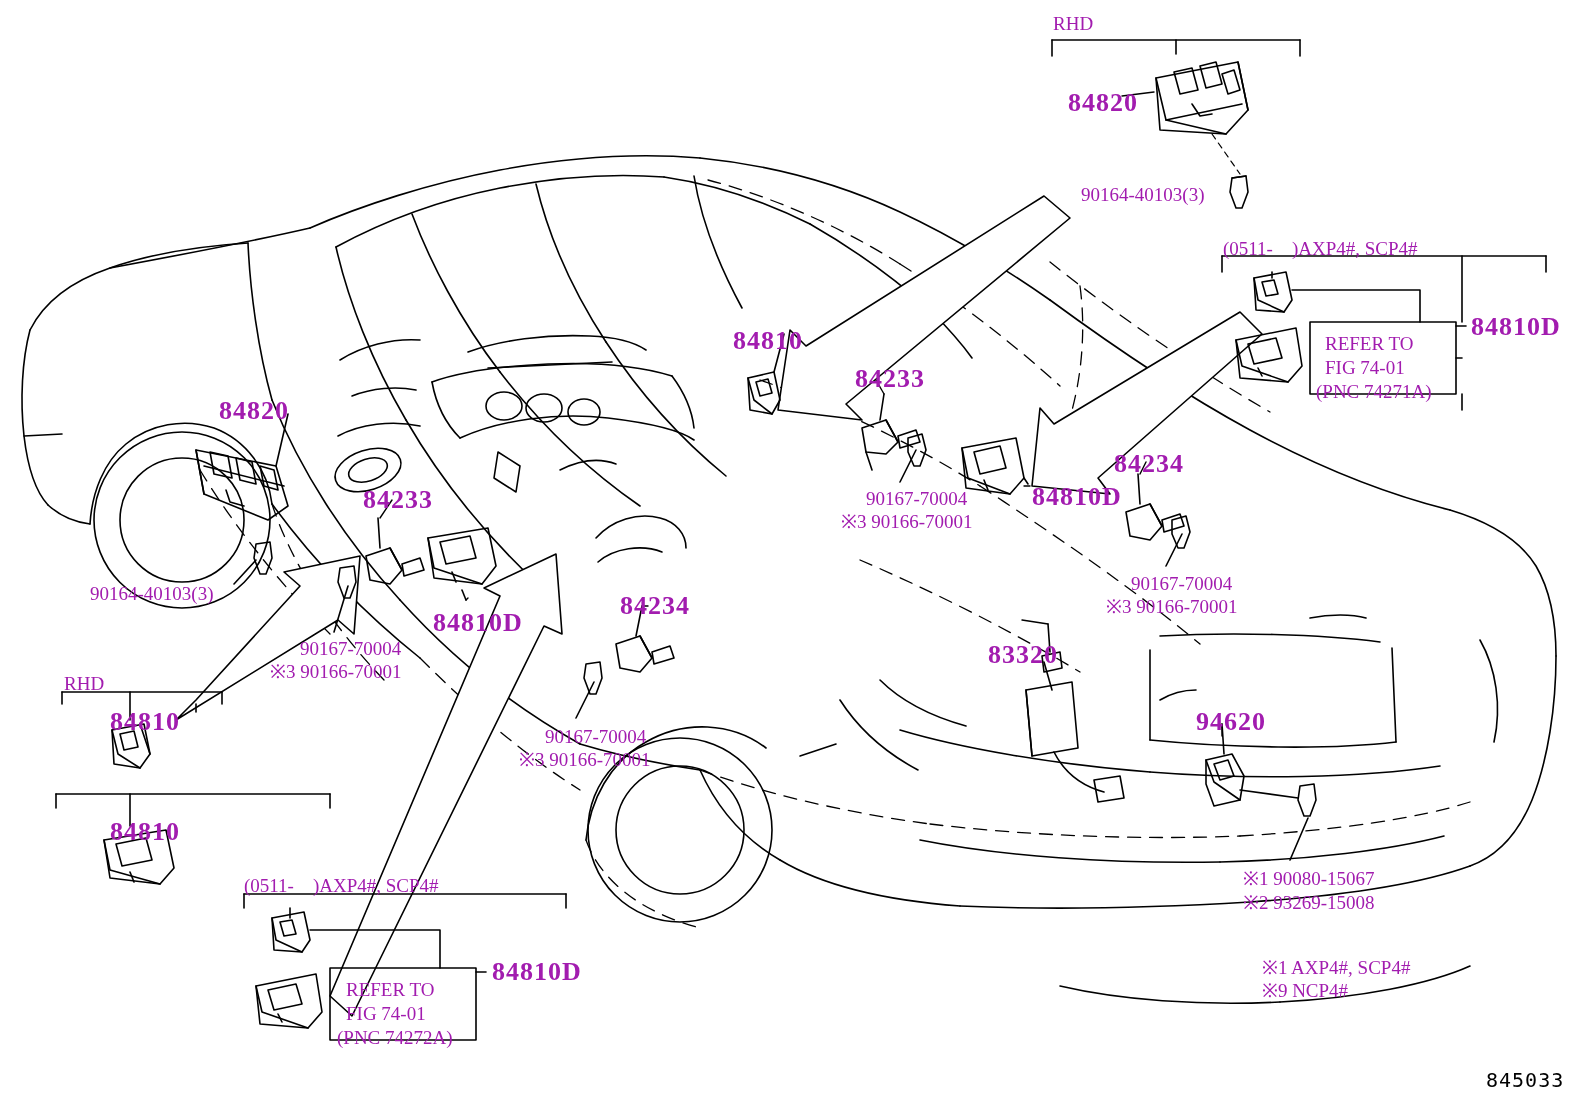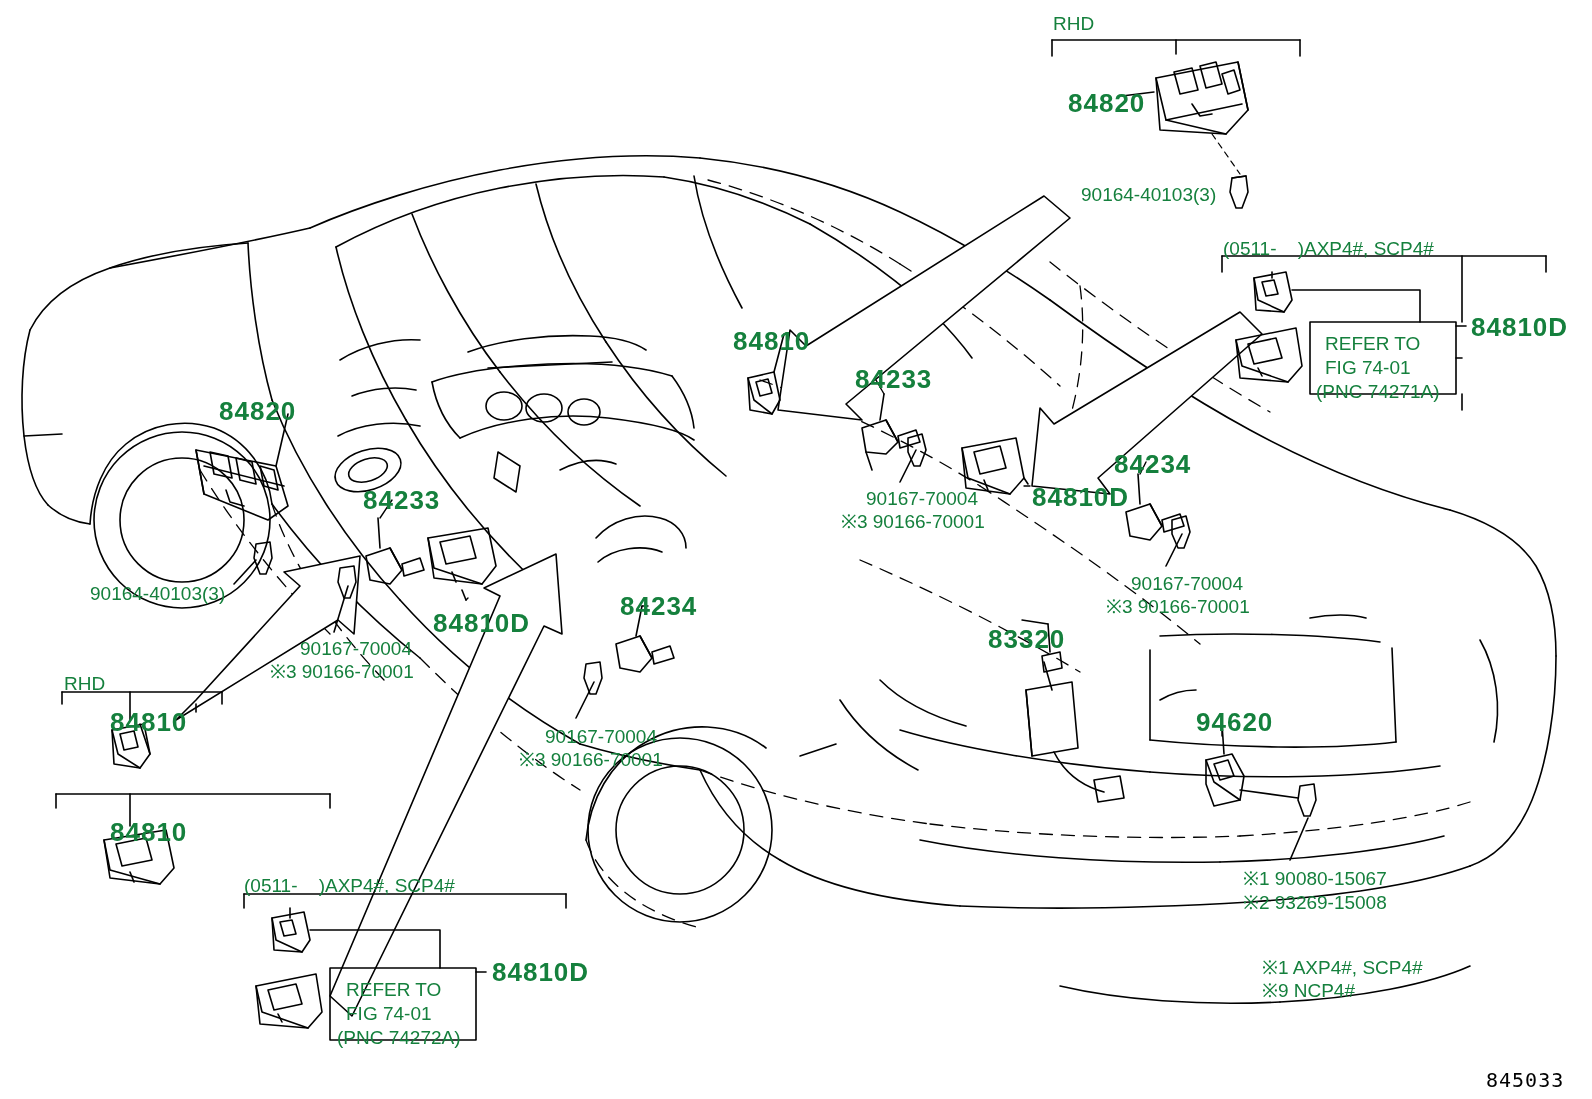--- a/index.html
+++ b/index.html
@@ -17,25 +17,25 @@
     overflow: hidden;
   }
   #artwork {
     position: absolute;
     left: 0; top: 0;
     width: 1592px;
     height: 1099px;
   }
   .lbl {
     position: absolute;
-    font-family: Liberation Sans, sans-serif;
+    font-family: Liberation Serif, serif;
     font-size: 19px;
     letter-spacing: 0px;
     white-space: pre;
-    color: #15803d;
+    color: #a21caf;
     line-height: 1.32;
   }
   .lbl.big {
     font-size: 26px;
     font-weight: bold;
     letter-spacing: 1px;
   }
   .wm {
     position: absolute;
     left: 420px;
@@ -438,21 +438,21 @@
   <div class="lbl big" style="left:219px; top:394px;">84820</div>
   <div class="lbl big" style="left:1114px; top:447px;">84234</div>
   <div class="lbl big" style="left:1032px; top:480px;">84810D</div>
   <div class="lbl" style="left:866px; top:486px;">90167-70004</div>
   <div class="lbl" style="left:841px; top:509px;">※3 90166-70001</div>
   <div class="lbl big" style="left:363px; top:483px;">84233</div>
   <div class="lbl" style="left:90px; top:581px;">90164-40103(3)</div>
   <div class="lbl big" style="left:620px; top:589px;">84234</div>
   <div class="lbl" style="left:1131px; top:571px;">90167-70004</div>
   <div class="lbl" style="left:1106px; top:594px;">※3 90166-70001</div>
-  <div class="lbl big" style="left:988px; top:622px;">83320</div>
+  <div class="lbl big" style="left:988px; top:638px;">83320</div>
   <div class="lbl big" style="left:433px; top:606px;">84810D</div>
   <div class="lbl" style="left:300px; top:636px;">90167-70004</div>
   <div class="lbl" style="left:270px; top:659px;">※3 90166-70001</div>
   <div class="lbl" style="left:64px; top:671px;">RHD</div>
   <div class="lbl big" style="left:110px; top:705px;">84810</div>
   <div class="lbl big" style="left:1196px; top:705px;">94620</div>
   <div class="lbl" style="left:545px; top:724px;">90167-70004</div>
   <div class="lbl" style="left:519px; top:747px;">※3 90166-70001</div>
   <div class="lbl big" style="left:110px; top:815px;">84810</div>
   <div class="lbl" style="left:1243px; top:866px;">※1 90080-15067</div>

